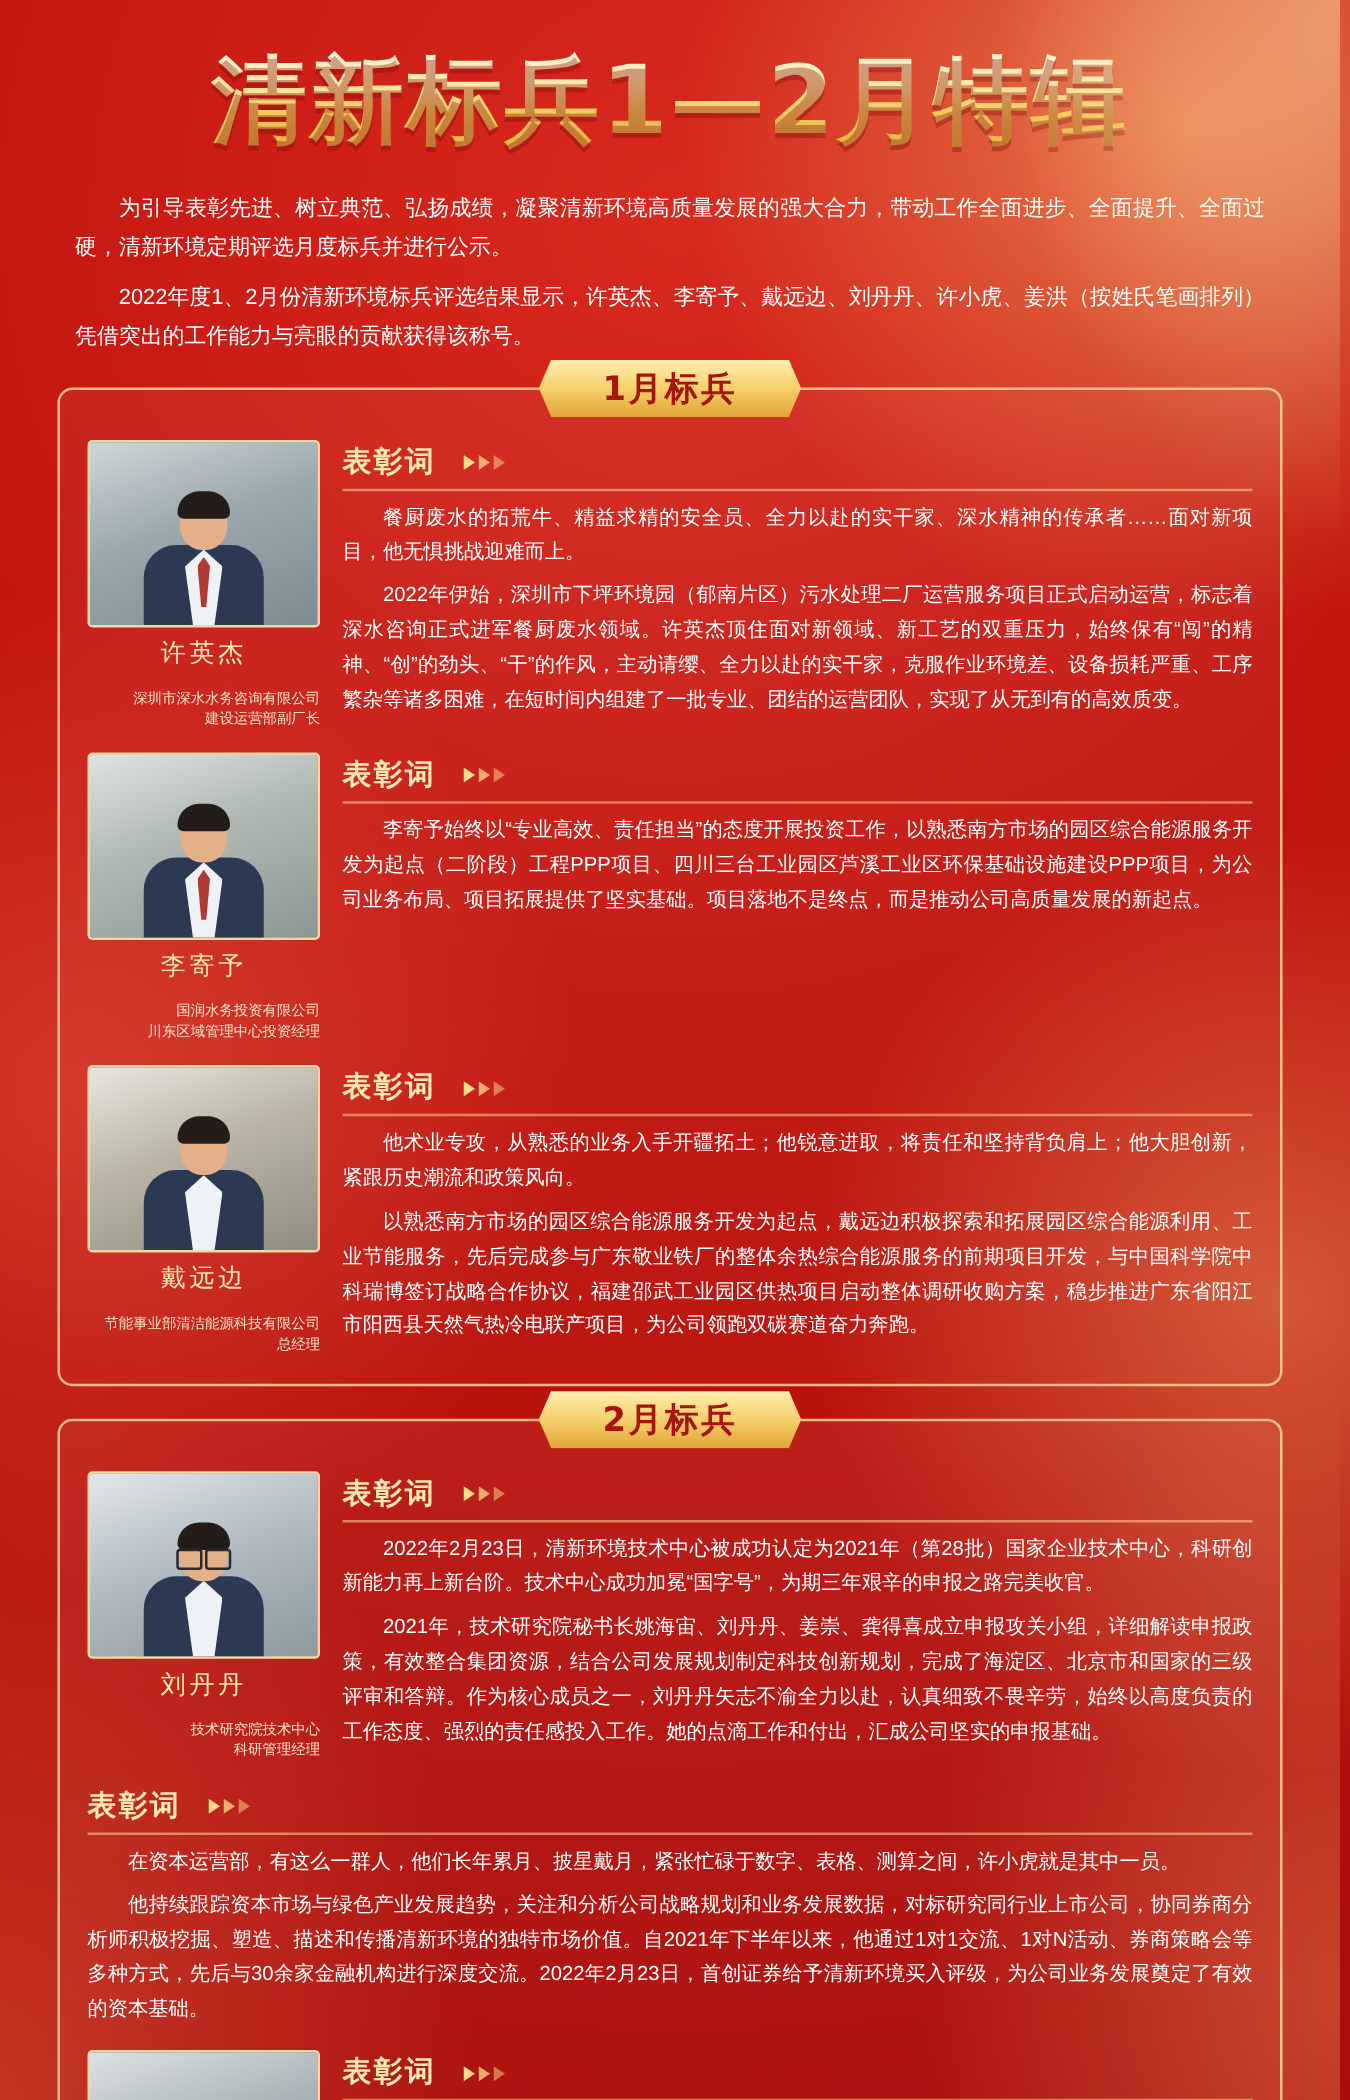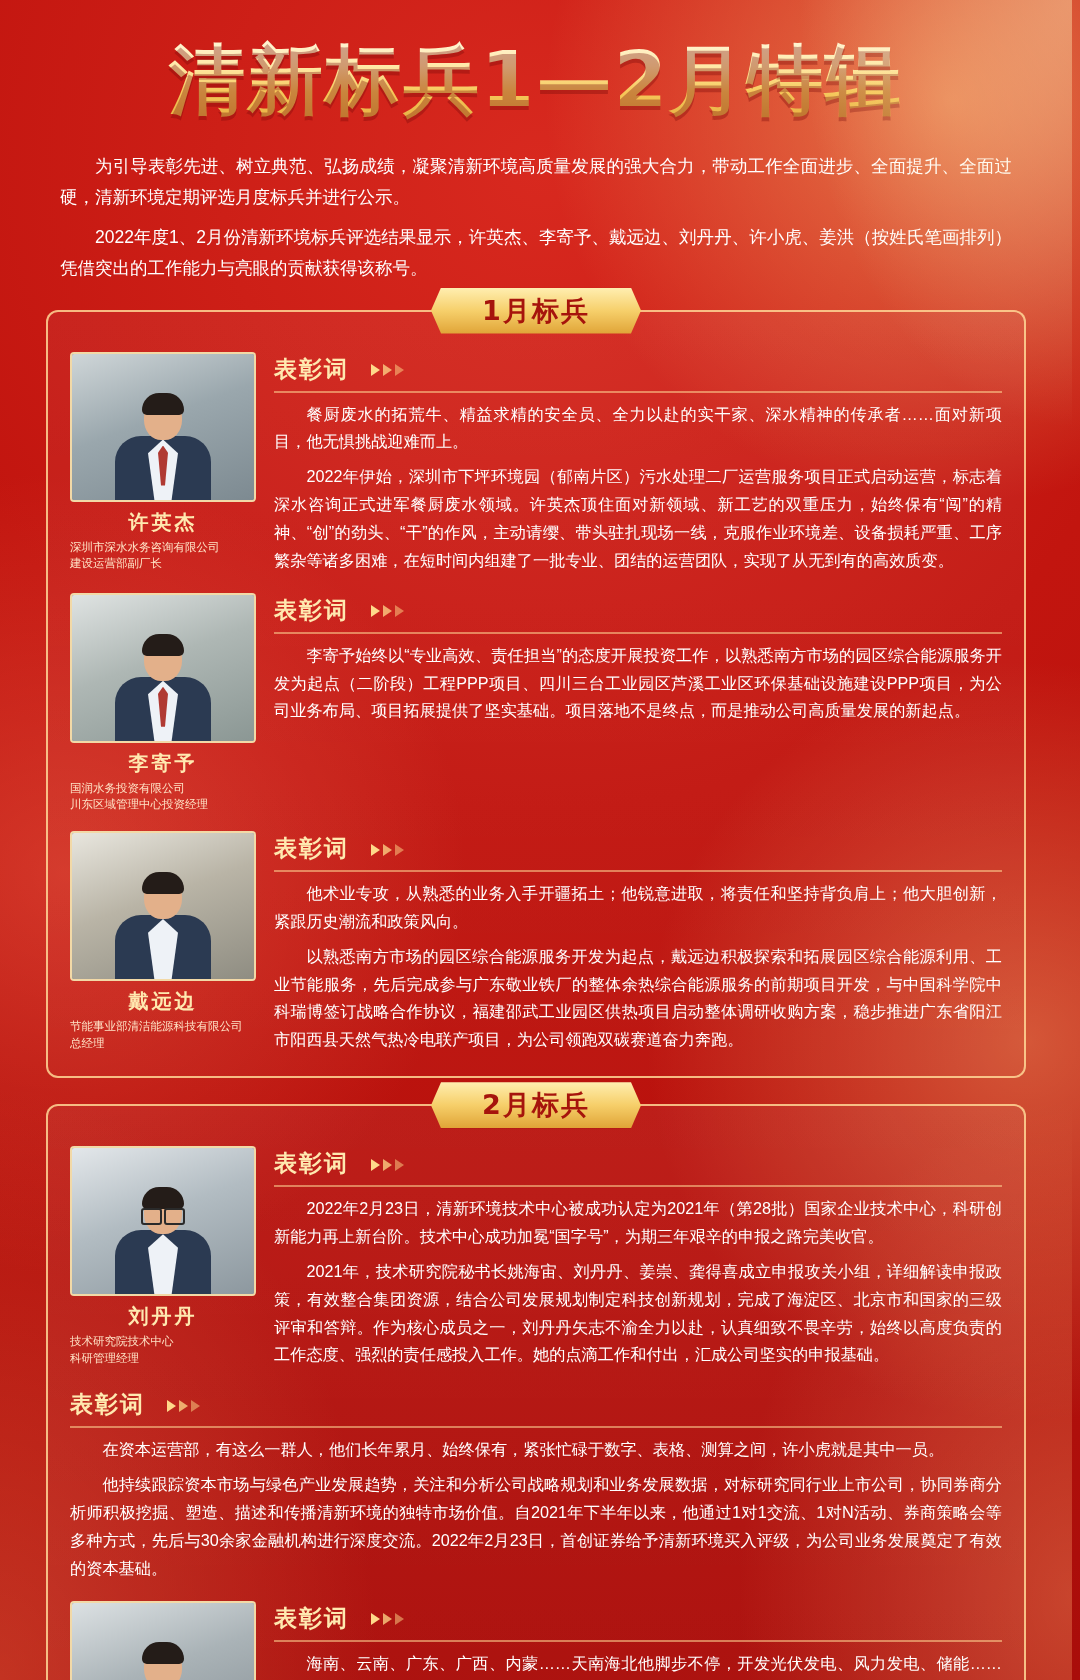--- a/index.html
+++ b/index.html
@@ -142,31 +142,31 @@
     content:""; position:absolute; top:0; width:17px; height:13px;
     border:2px solid #2a2a2a; border-radius:3px;
   }
   .ph-glasses::before { left:0; }
   .ph-glasses::after { right:0; }
 
   .name {
     margin-top:7px;
     text-align:center;
     font-size:20px;
-    font-weight:bold;
+    font-weight:normal;
     letter-spacing:3px;
     color:#ffe9b0;
     font-family:"DejaVu Sans", sans-serif;
   }
   .role {
-    text-align:left;
+    text-align:right;
     font-size:11.5px;
     line-height:1.45;
     color:#ffe3c6;
-    margin-top:3px;
+    margin-top:15px;
   }
 
   
   .text-col { flex:1; min-width:0; padding-top:2px; }
   .praise-head {
     display:flex; align-items:center; gap:22px;
     border-bottom:2px solid rgba(255,215,150,0.55);
     padding-bottom:6px;
     margin-bottom:8px;
     width:100%;
@@ -237,21 +237,21 @@
         <div class="text-col">
           <div class="praise-head">
             <span class="label">表彰词</span>
             <span class="arrows">
                 <i></i>
                 <i></i>
                 <i></i>
               </span>
           </div>
           <p>餐厨废水的拓荒牛、精益求精的安全员、全力以赴的实干家、深水精神的传承者……面对新项目，他无惧挑战迎难而上。</p>
-          <p>2022年伊始，深圳市下坪环境园（郁南片区）污水处理二厂运营服务项目正式启动运营，标志着深水咨询正式进军餐厨废水领域。许英杰顶住面对新领域、新工艺的双重压力，始终保有“闯”的精神、“创”的劲头、“干”的作风，主动请缨、带头驻扎现场一线，克服作业环境差、设备损耗严重、工序繁杂等诸多困难，在短时间内组建了一批专业、团结的运营团队，实现了从无到有的高效质变。</p>
+          <p>2022年伊始，深圳市下坪环境园（郁南片区）污水处理二厂运营服务项目正式启动运营，标志着深水咨询正式进军餐厨废水领域。许英杰顶住面对新领域、新工艺的双重压力，始终保有“闯”的精神、“创”的劲头、“干”的作风，主动请缨、全力以赴的实干家，克服作业环境差、设备损耗严重、工序繁杂等诸多困难，在短时间内组建了一批专业、团结的运营团队，实现了从无到有的高效质变。</p>
         </div>
       </div>
 
       <div class="person">
         <div class="photo-col">
           <div class="photo-frame">
             <div class="photo-inner ph-bg-b">
               <div class="ph-person">
                 <div class="ph-body"></div>
                 <div class="ph-shirt"></div>
@@ -348,21 +348,21 @@
       <div class="person">
         <div class="text-col">
           <div class="praise-head">
             <span class="label">表彰词</span>
             <span class="arrows">
                 <i></i>
                 <i></i>
                 <i></i>
               </span>
           </div>
-          <p>在资本运营部，有这么一群人，他们长年累月、始终保有，紧张忙碌于数字、表格、测算之间，许小虎就是其中一员。</p>
+          <p>在资本运营部，有这么一群人，他们长年累月、披星戴月，紧张忙碌于数字、表格、测算之间，许小虎就是其中一员。</p>
           <p>他持续跟踪资本市场与绿色产业发展趋势，关注和分析公司战略规划和业务发展数据，对标研究同行业上市公司，协同券商分析师积极挖掘、塑造、描述和传播清新环境的独特市场价值。自2021年下半年以来，他通过1对1交流、1对N活动、券商策略会等多种方式，先后与30余家金融机构进行深度交流。2022年2月23日，首创证券给予清新环境买入评级，为公司业务发展奠定了有效的资本基础。</p>
         </div>
       </div>
 
       <div class="person">
         <div class="photo-col">
           <div class="photo-frame">
             <div class="photo-inner ph-bg-f">
               <div class="ph-person">
 

